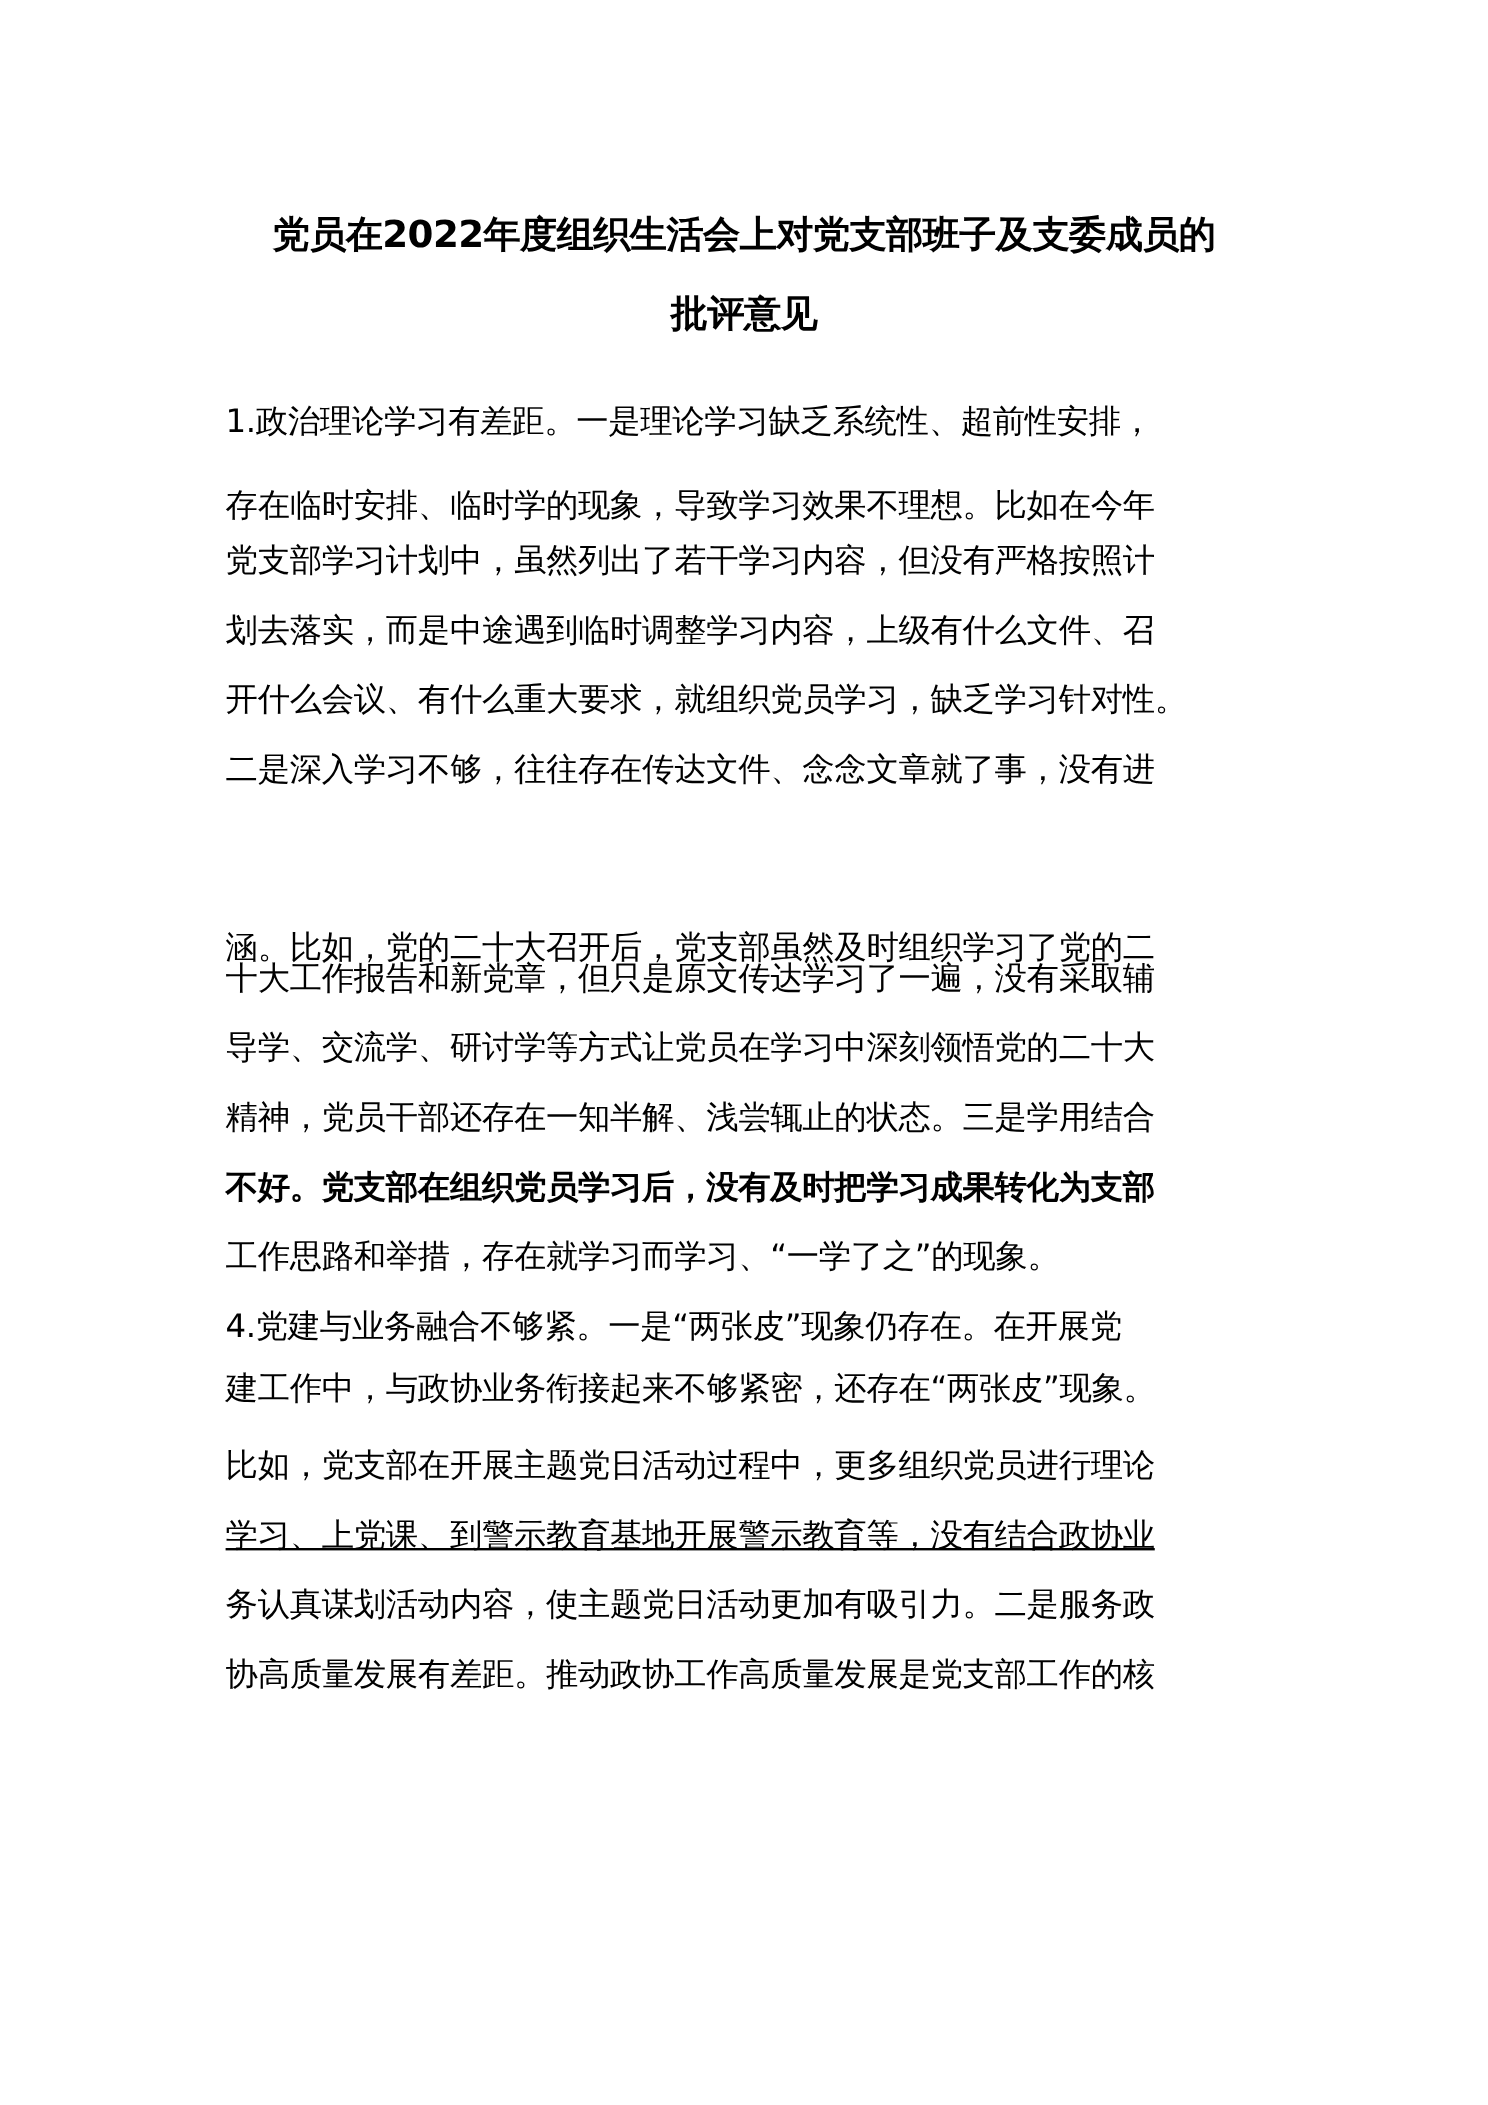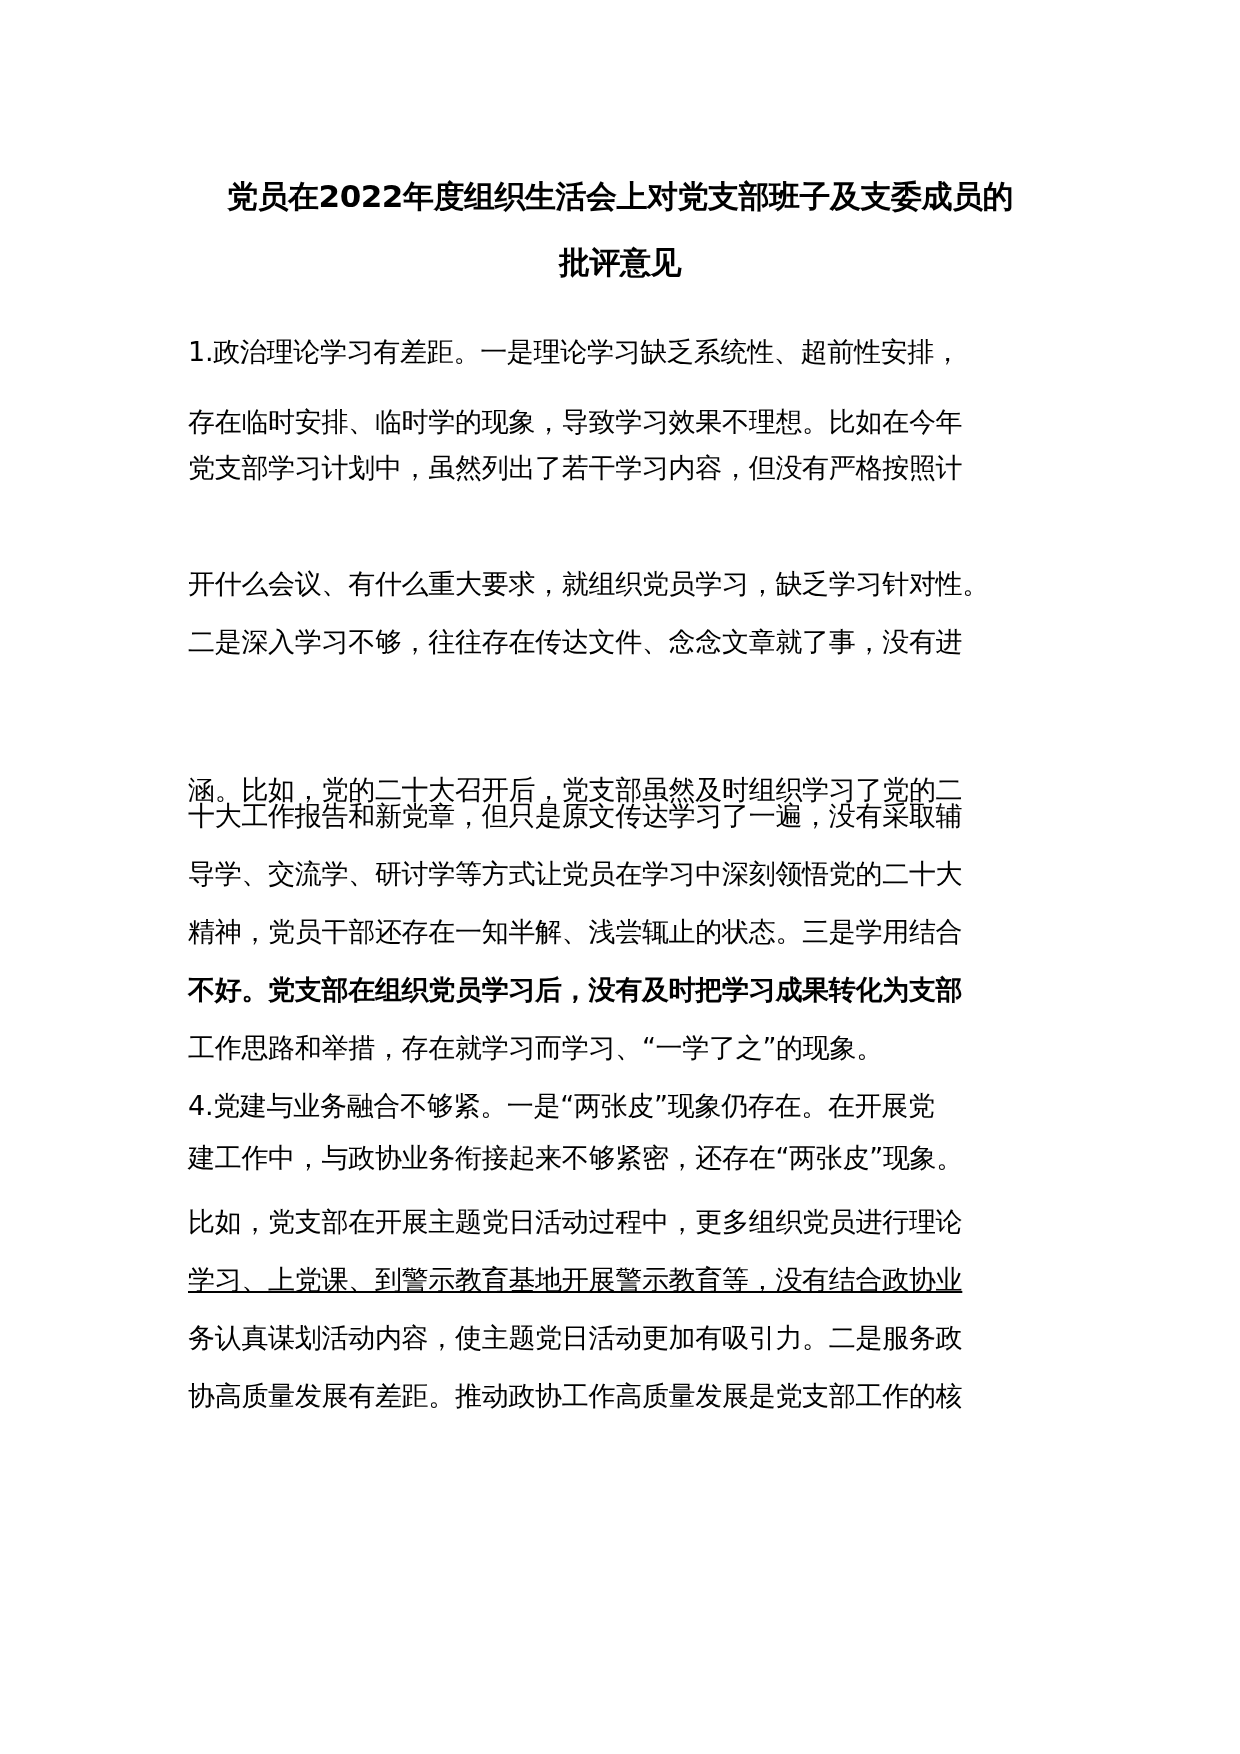--- a/index.html
+++ b/index.html
@@ -51,20 +51,21 @@
 
 <div class="page">
 
   <div class="title-line title-line-1">党员在2022年度组织生活会上对党支部班子及支委成员的</div>
   <div class="title-line title-line-2">批评意见</div>
 
 
   <div class="body-line" style="top:334px;">1.政治理论学习有差距。一是理论学习缺乏系统性、超前性安排，</div>
   <div class="body-line" style="top:392px;margin-top:12px;">存在临时安排、临时学的现象，导致学习效果不理想。比如在今年</div>
   <div class="body-line" style="top:450px;">党支部学习计划中，虽然列出了若干学习内容，但没有严格按照计</div>
+  <div class="body-line" style="top:508px;">划去落实，而是中途遇到临时调整学习内容，上级有什么文件、召</div>
   <div class="body-line" style="top:566px;">开什么会议、有什么重大要求，就组织党员学习，缺乏学习针对性。</div>
   <div class="body-line" style="top:624px;">二是深入学习不够，往往存在传达文件、念念文章就了事，没有进</div>
   <div class="body-line" style="top:772px;">涵。比如，党的二十大召开后，党支部虽然及时组织学习了党的二</div>
   <div class="body-line" style="top:798px;">十大工作报告和新党章，但只是原文传达学习了一遍，没有采取辅</div>
   <div class="body-line" style="top:856px;">导学、交流学、研讨学等方式让党员在学习中深刻领悟党的二十大</div>
   <div class="body-line" style="top:914px;">精神，党员干部还存在一知半解、浅尝辄止的状态。三是学用结合</div>
   <div class="body-line" style="top:972px;font-weight:bold;">不好。党支部在组织党员学习后，没有及时把学习成果转化为支部</div>
   <div class="body-line" style="top:1030px;">工作思路和举措，存在就学习而学习、“一学了之”的现象。</div>
   <div class="body-line" style="top:1088px;">4.党建与业务融合不够紧。一是“两张皮”现象仍存在。在开展党</div>
   <div class="body-line" style="top:1140px;">建工作中，与政协业务衔接起来不够紧密，还存在“两张皮”现象。</div>

